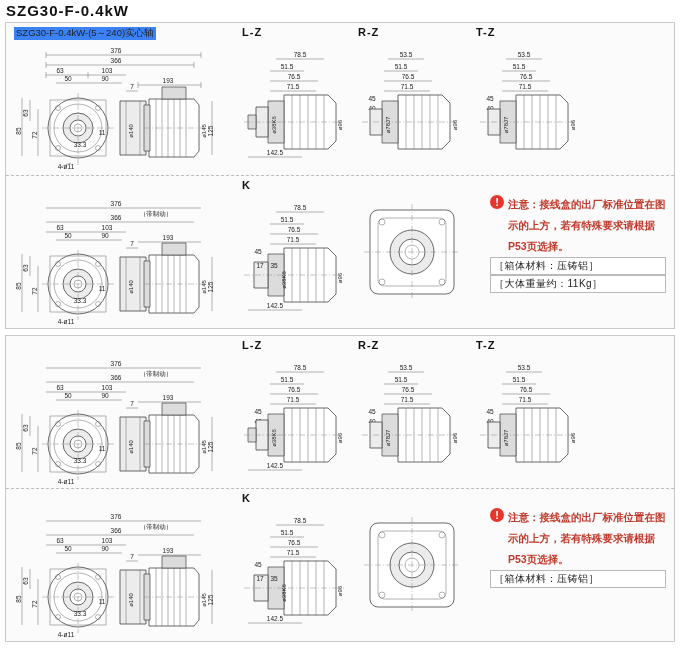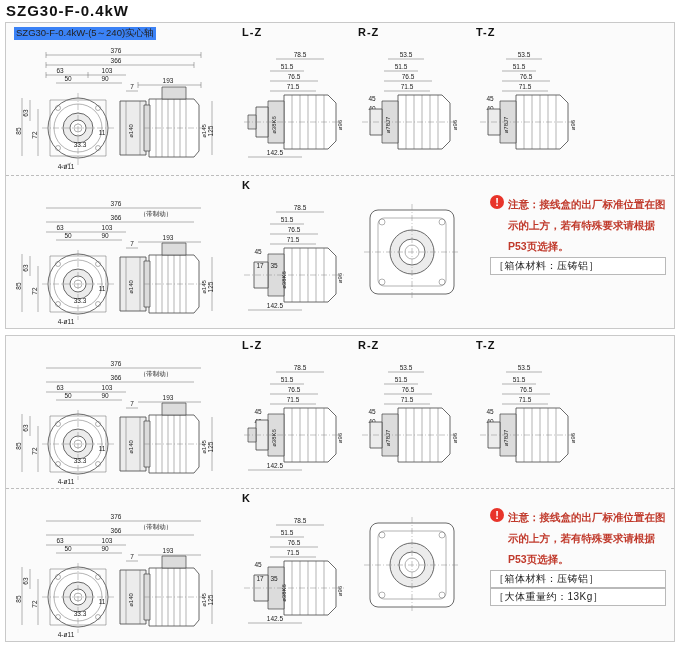--- a/index.html
+++ b/index.html
@@ -347,20 +347,23 @@
         </svg>
       </div>
 
       <div class="note">
         <div class="note-row">
           <div class="warn-ico">!</div>
           <div class="note-text">注意：接线盒的出厂标准位置在图示的上方，若有特殊要求请根据P53页选择。</div>
         </div>
         <div class="spec">
           <span>［箱体材料：</span><span>压铸铝］</span>
+        </div>
+        <div class="spec">
+          <span>［大体重量约：</span><span>11Kg］</span>
         </div>
       </div>
     </div>
   </div>
 
   <div class="section">
 
     <div class="panel">
 
       <div class="dwg" style="left:10px;top:20px;">
@@ -623,20 +626,17 @@
       </div>
 
       <div class="note">
         <div class="note-row">
           <div class="warn-ico">!</div>
           <div class="note-text">注意：接线盒的出厂标准位置在图示的上方，若有特殊要求请根据P53页选择。</div>
         </div>
         <div class="spec">
           <span>［箱体材料：</span><span>压铸铝］</span>
         </div>
-        <div class="spec">
-          <span>［大体重量约：</span><span>13Kg］</span>
-        </div>
       </div>
     </div>
   </div>
 
 </div>
 
 </body></html>

